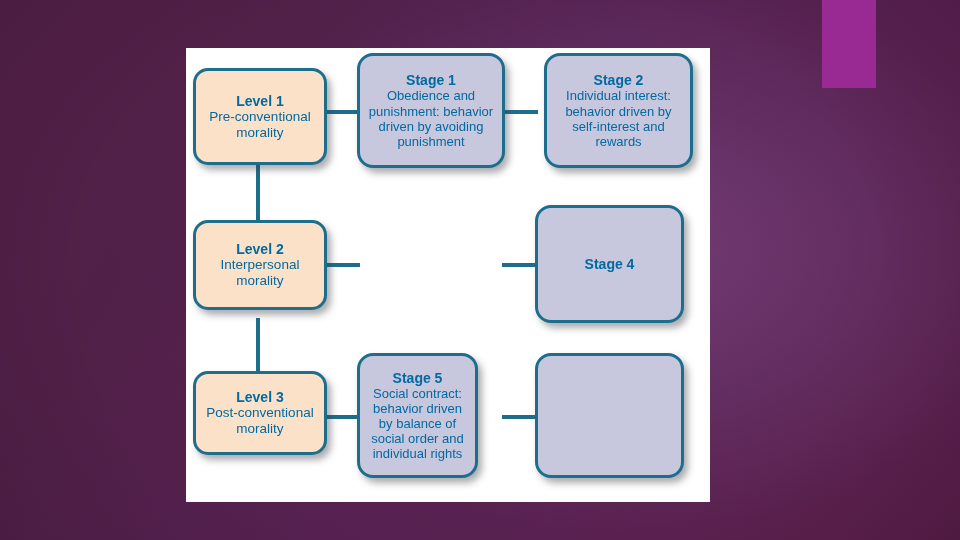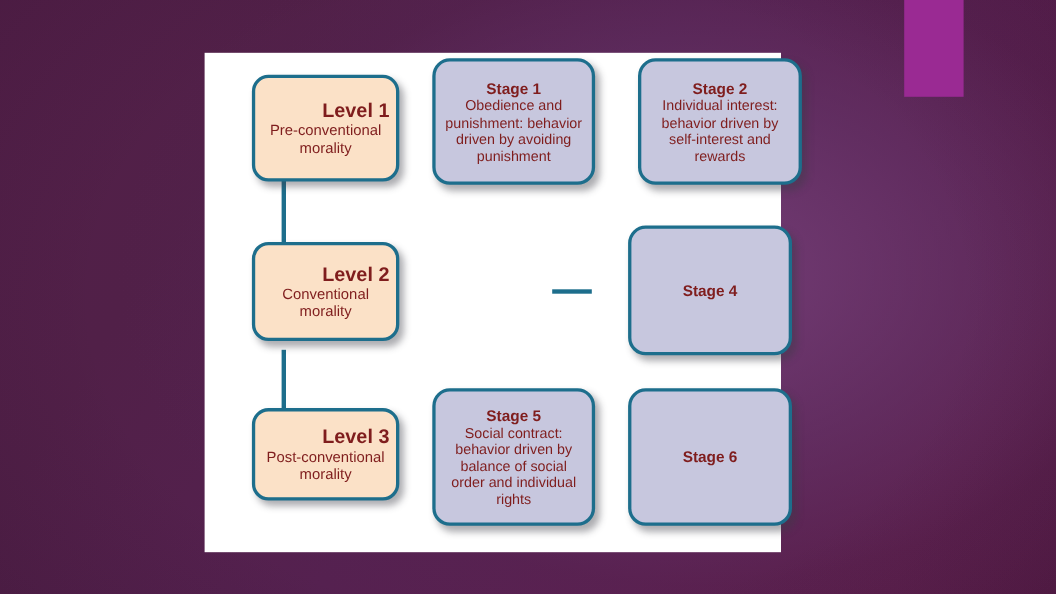--- a/index.html
+++ b/index.html
@@ -82,43 +82,42 @@
   .box {
     position: absolute;
     box-sizing: border-box;
     border: 3px solid #1d6e8c;
     border-radius: 16px;
     display: flex;
     align-items: center;
     justify-content: center;
     text-align: center;
     z-index: 2;
-    color: #7f1d1d;
+    color: #0369a1;
     box-shadow: 4px 5px 7px rgba(60,60,70,0.42);
-    margin-left: 36px;
   }
   .box .inner {
     padding: 2px 6px;
     line-height: 1.16;
   }
   .box .ttl {
     display: block;
     font-weight: bold;
   }
   .box .sub {
     display: block;
     font-weight: normal;
   }
 
   .box-level {
     background: #fbe1c7;
     font-size: 13.5px;
     border-radius: 15px;
   }
-  .box-level .ttl { font-size: 18px; text-align: right; }
+  .box-level .ttl { font-size: 14px; }
 
   .box-stage {
     background: #c7c7de;
     font-size: 13px;
     border-radius: 16px;
   }
   .box-stage .ttl { font-size: 14px; }
 
   
   .r1 { top: 53px; }
@@ -169,47 +168,46 @@
       <div class="box box-stage r1" style="left:358px; top:5px; width:149px; height:115px;">
         <span class="inner">
           <span class="ttl">Stage 2</span>
           <span class="sub">Individual interest: behavior driven by self-interest and rewards</span>
         </span>
       </div>
 
       <div class="box box-level" style="left:7px; top:172px; width:134px; height:90px;">
         <span class="inner">
           <span class="ttl">Level 2</span>
-          <span class="sub">Conventional morality</span>
+          <span class="sub">Interpersonal morality</span>
         </span>
       </div>
 
 
       <div class="box box-stage" style="left:349px; top:157px; width:149px; height:118px;">
         <span class="inner">
           <span class="ttl">Stage 4</span>
         </span>
       </div>
 
       <div class="box box-level" style="left:7px; top:323px; width:134px; height:84px;">
         <span class="inner">
           <span class="ttl">Level 3</span>
           <span class="sub">Post-conventional morality</span>
         </span>
       </div>
 
-      <div class="box box-stage" style="left:171px; top:305px; width:148px; height:125px;">
+      <div class="box box-stage" style="left:171px; top:305px; width:121px; height:125px;">
         <span class="inner">
           <span class="ttl">Stage 5</span>
           <span class="sub">Social contract: behavior driven by balance of social order and individual rights</span>
         </span>
       </div>
 
       <div class="box box-stage" style="left:349px; top:305px; width:149px; height:125px;">
         <span class="inner">
-          <span class="ttl">Stage 6</span>
         </span>
       </div>
 
     </div>
   </div>
 
 </div>
 
 </body></html>

